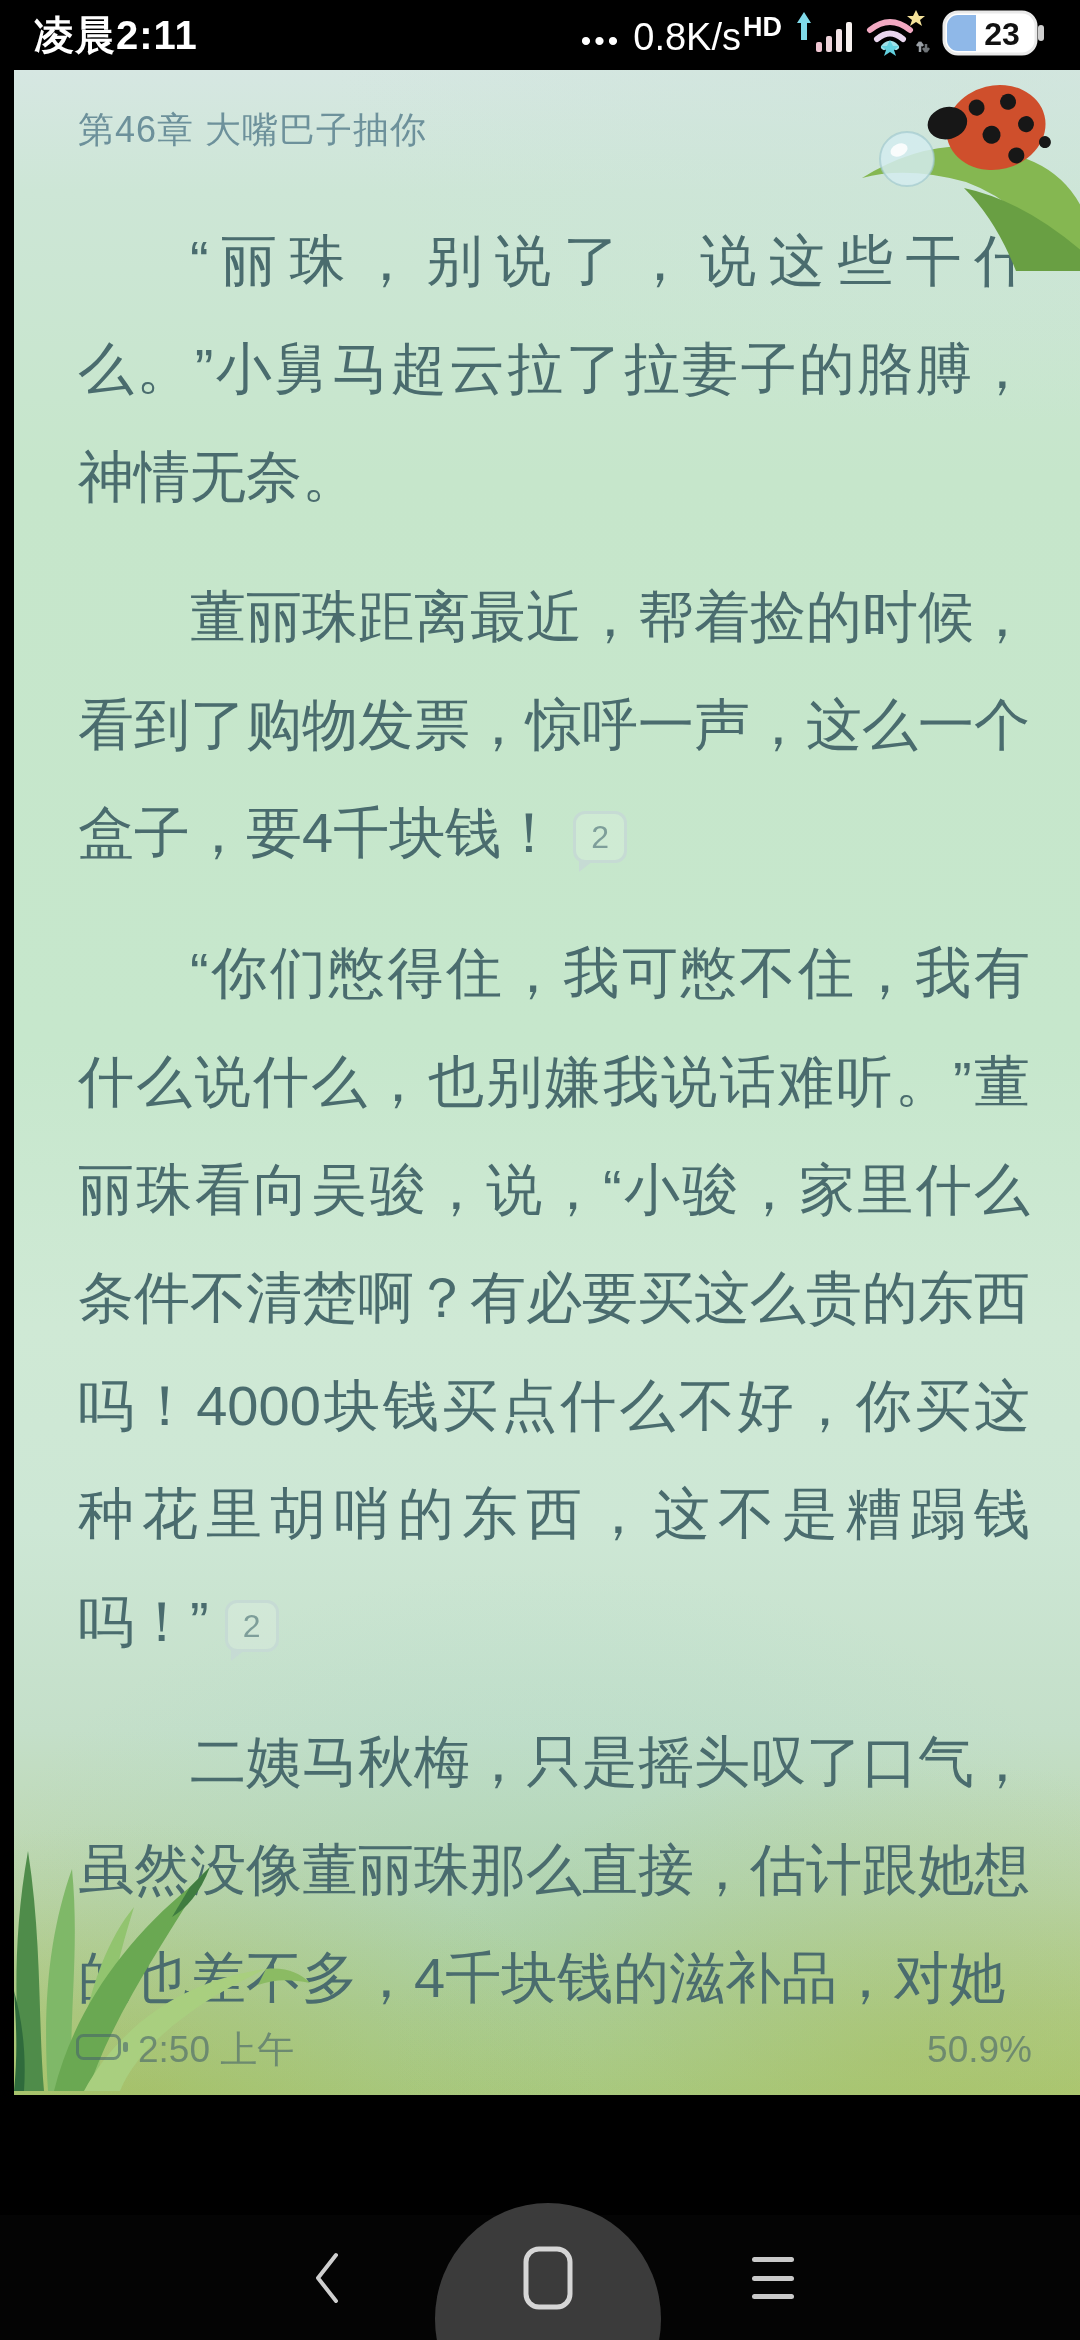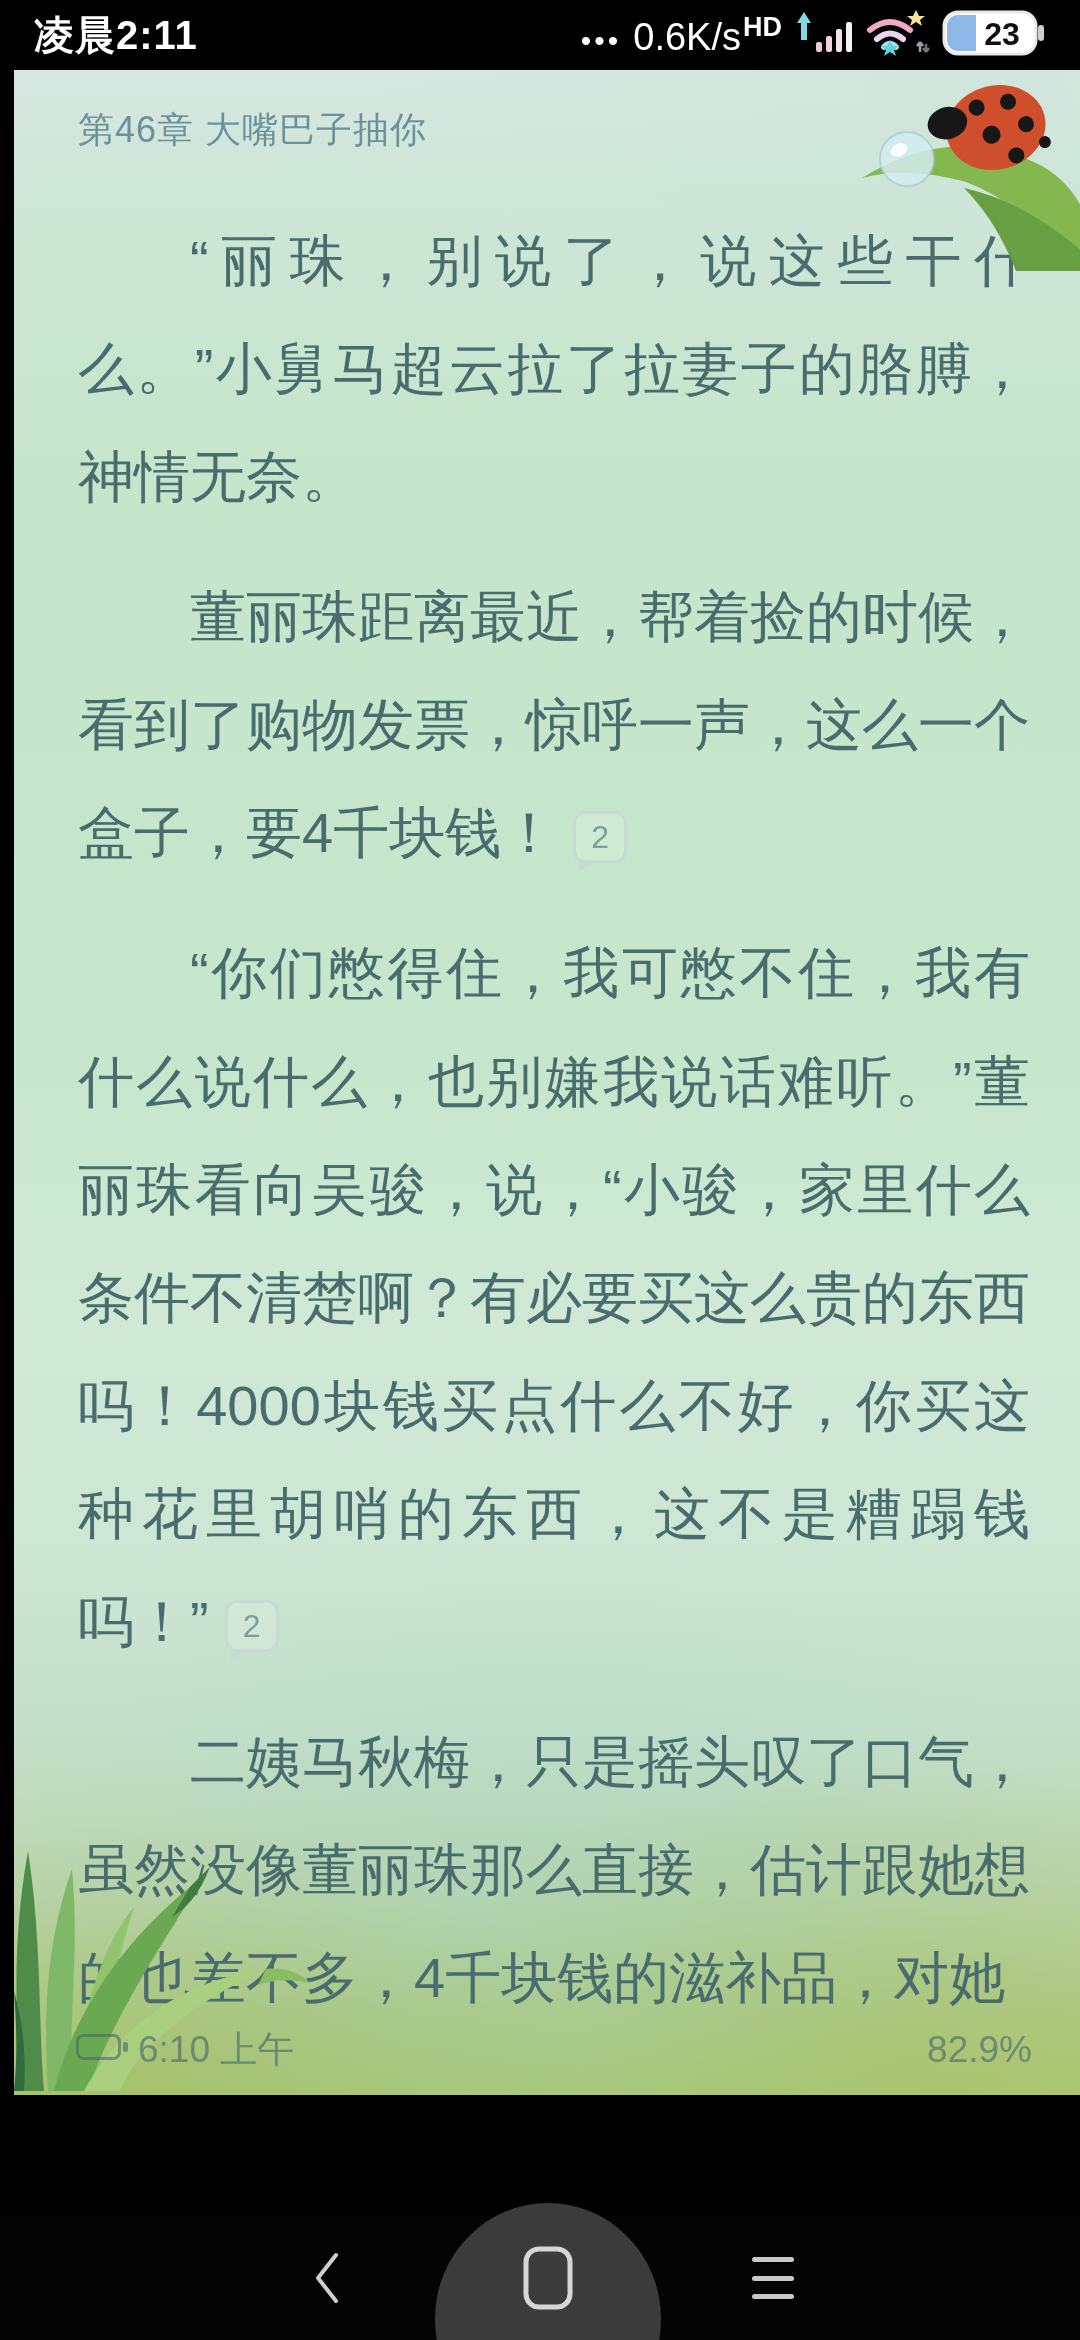--- a/index.html
+++ b/index.html
@@ -74,21 +74,21 @@
 </style>
 </head>
 <body>
 
 <div class="screen">
 
   <header class="status-bar">
     <span class="sb-time">凌晨2:11</span>
     <div class="sb-right">
       <span class="sb-dots">•••</span>
-      <span class="sb-speed"><span>0.6K/s</span><span class="sb-hd">HD</span></span>
+      <span class="sb-speed"><span>0.8K/s</span><span class="sb-hd">HD</span></span>
       <span>
         <svg width="58" height="46" viewBox="0 0 58 46">
           <polygon points="10,2 17,13 13,13 13,30 7,30 7,13 3,13" fill="#7fd9e8"></polygon>
           <rect x="22" y="32" width="6" height="10" rx="2" fill="#f0c6d2"></rect>
           <rect x="32" y="26" width="6" height="16" rx="2" fill="#eed3da"></rect>
           <rect x="42" y="19" width="6" height="23" rx="2" fill="#f3e3e6"></rect>
           <rect x="52" y="12" width="6" height="30" rx="2" fill="#f7f1ef"></rect>
         </svg>
       </span>
       <span>
@@ -157,23 +157,23 @@
     </span>
 
     <div class="reader-footer">
       <span class="rf-left">
         <span>
           <svg width="52" height="30" viewBox="0 0 52 30">
             <rect x="1.5" y="3.5" width="42" height="23" rx="6" fill="none" stroke="rgba(72,102,106,0.6)" stroke-width="3"></rect>
             <rect x="47" y="10" width="5" height="10" rx="2" fill="rgba(72,102,106,0.6)"></rect>
           </svg>
         </span>
-        <span>6:10 上午</span>
+        <span>2:50 上午</span>
       </span>
-      <span>82.9%</span>
+      <span>50.9%</span>
     </div>
   </main>
 
   <nav class="nav-bar">
     <div class="nav-blob"></div>
     <button class="nav-btn nav-back" aria-label="back">
       <span>
         <svg width="56" height="58" viewBox="0 0 56 58">
           <polyline points="36,6 18,29 36,52" fill="none" stroke="#cfcfcf" stroke-width="4" stroke-linecap="round" stroke-linejoin="round"></polyline>
         </svg>

